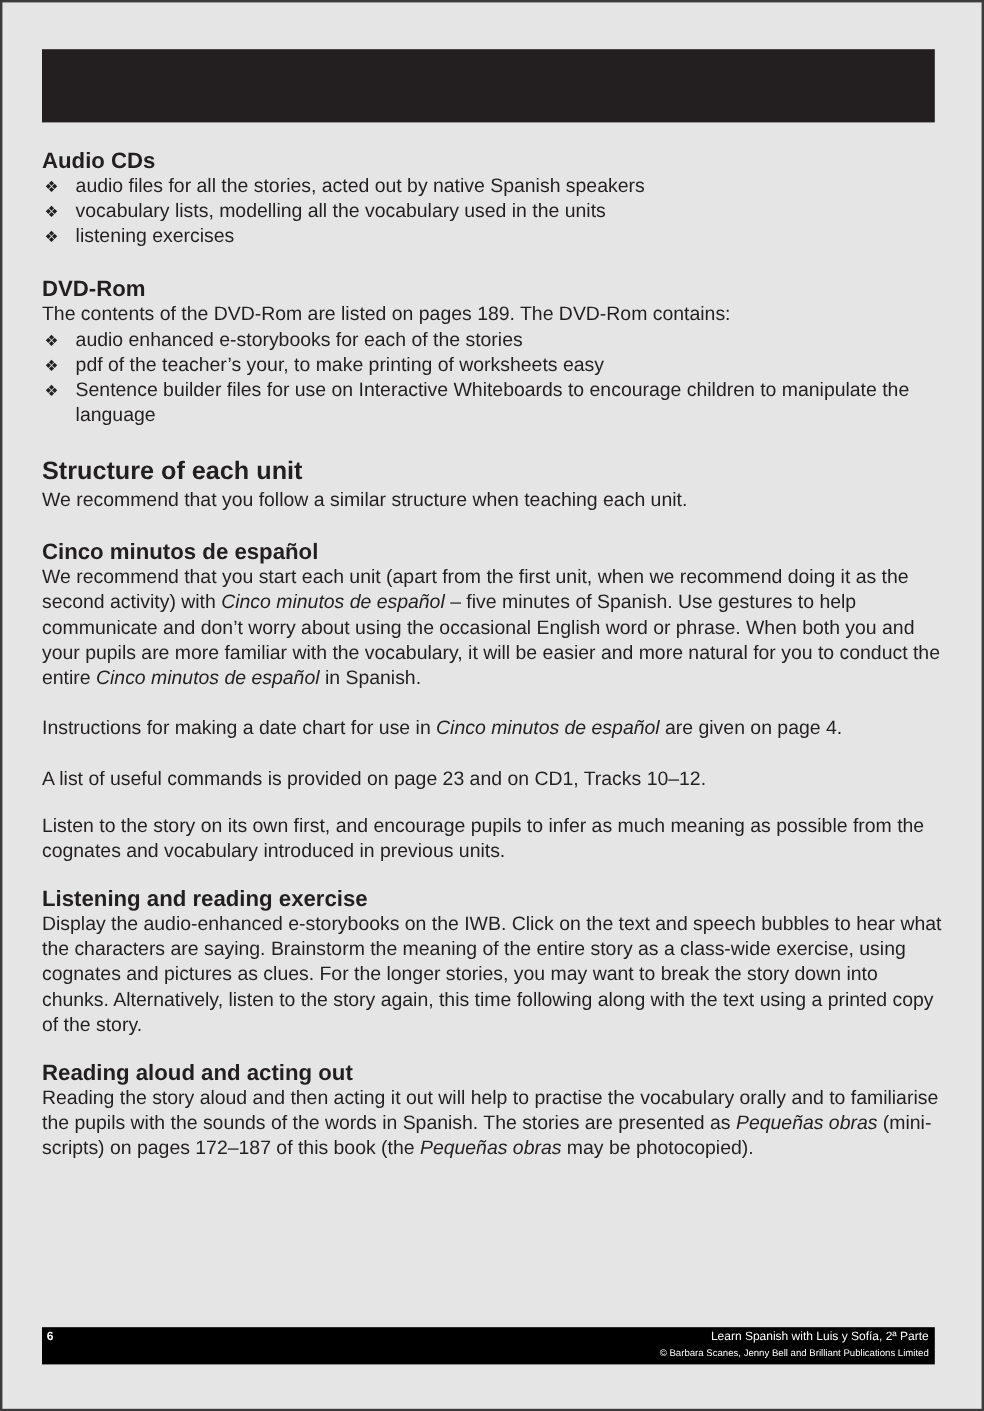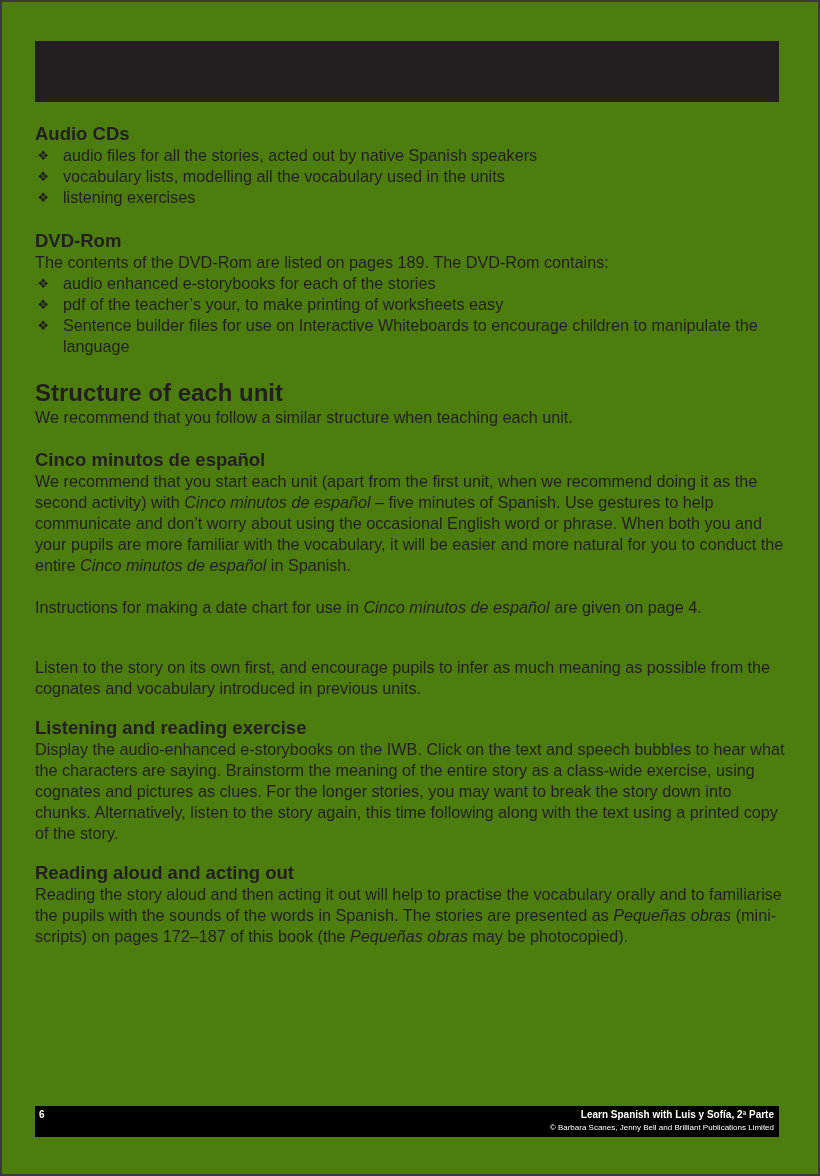--- a/index.html
+++ b/index.html
@@ -1,45 +1,45 @@
 <!DOCTYPE html>
 <html><head>
 <meta charset="utf-8">
 <style>
   html, body { margin: 0; padding: 0; background: #ffffff; }
   body { width: 820px; height: 1176px; position: relative; overflow: hidden; }
   .page {
     position: absolute; left: 0; top: 0; width: 816px; height: 1172px;
-    border: 2px solid #3c3a3b; background: #4d7c0f;
+    border: 2px solid #3c3a3b; background: #e5e5e5;
   }
   .top-bar {
     position: absolute; left: 33px; top: 39px; width: 744px; height: 61px;
     background: #231f20;
   }
   .content {
     position: absolute; left: 33px; top: 121px; width: 750px;
     font-family: "Liberation Sans", sans-serif; color: #231f20;
     font-size: 16.2px; line-height: 21px;
   }
   h2 { margin: 0; font-size: 18.5px; line-height: 22px; font-weight: bold; }
-  h1 { margin: 0; font-size: 24px; line-height: 28px; font-weight: bold; }
+  h1 { margin: 0; font-size: 21px; line-height: 28px; font-weight: bold; }
   p { margin: 0; }
   ul { list-style: none; margin: 0; padding: 0; }
   li { position: relative; padding-left: 28px; }
   li .bullet { position: absolute; left: 0; top: 0; font-size: 13px; width: 16px; text-align: center; }
   .gap-section { height: 18px; }
   .gap-para { height: 21px; }
   em { font-style: italic; }
   .footer-bar {
     position: absolute; left: 33px; top: 1104px; width: 744px; height: 31px;
     background: #000; color: #fff;
     font-family: "Liberation Sans", sans-serif;
   }
   .footer-page { position: absolute; left: 4px; top: 3px; font-size: 10px; font-weight: bold; }
-  .footer-title { position: absolute; right: 5px; top: 3px; font-size: 10px; font-weight: bold; }
+  .footer-title { position: absolute; right: 5px; top: 3px; font-size: 10px; font-weight: normal; }
   .footer-copy { position: absolute; right: 5px; top: 17px; font-size: 8px; text-align: right; }
 </style>
 </head>
 <body>
 
 <div class="page">
   <div class="top-bar"></div>
 
   <div class="content">
 
@@ -65,20 +65,21 @@
     <h1>Structure of each unit</h1>
     <p>We recommend that you follow a similar structure when teaching each unit.</p>
 
     <div style="height:21px"></div>
 
     <h2>Cinco minutos de español</h2>
     <p><span>We recommend that you start each unit (apart from the first unit, when we recommend doing it as the second activity) with </span><em>Cinco minutos de español</em><span> – five minutes of Spanish. Use gestures to help communicate and don’t worry about using the occasional English word or phrase. When both you and your pupils are more familiar with the vocabulary, it will be easier and more natural for you to conduct the entire </span><em>Cinco minutos de español</em><span> in Spanish.</span></p>
     <div class="gap-para"></div>
     <p><span>Instructions for making a date chart for use in </span><em>Cinco minutos de español</em><span> are given on page 4.</span></p>
     <div class="gap-para"></div>
+    <p>A list of useful commands is provided on page 23 and on CD1, Tracks 10–12.</p>
 
     <div style="height:18px"></div>
 
     <p>Listen to the story on its own first, and encourage pupils to infer as much meaning as possible from the cognates and vocabulary introduced in previous units.</p>
 
     <div style="height:18px"></div>
 
     <h2>Listening and reading exercise</h2>
     <p>Display the audio-enhanced e-storybooks on the IWB. Click on the text and speech bubbles to hear what the characters are saying. Brainstorm the meaning of the entire story as a class-wide exercise, using cognates and pictures as clues. For the longer stories, you may want to break the story down into chunks. Alternatively, listen to the story again, this time following along with the text using a printed copy of the story.</p>
 

